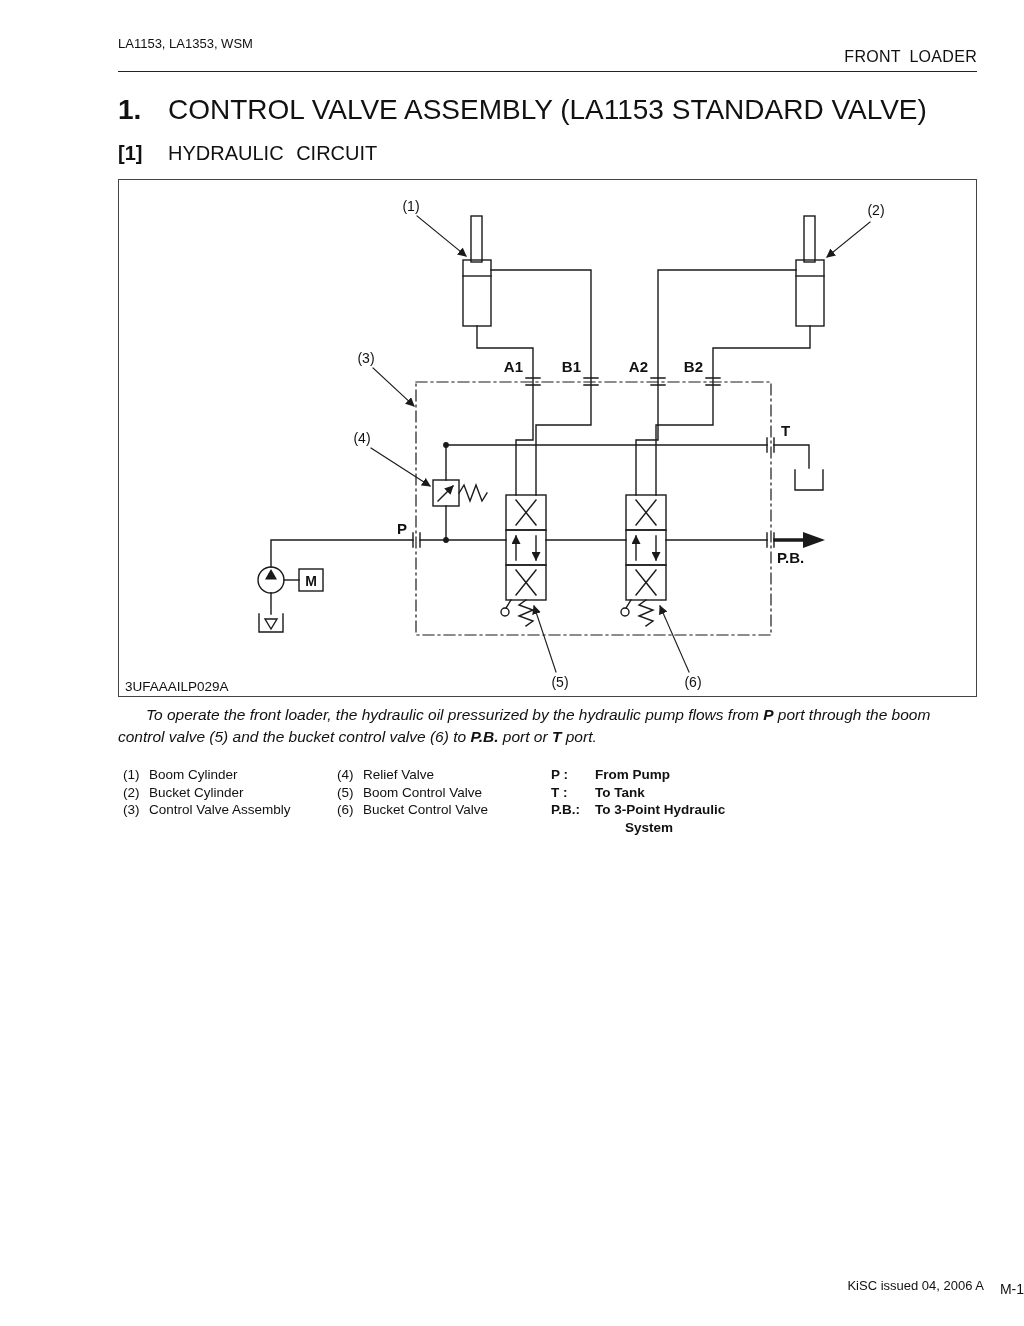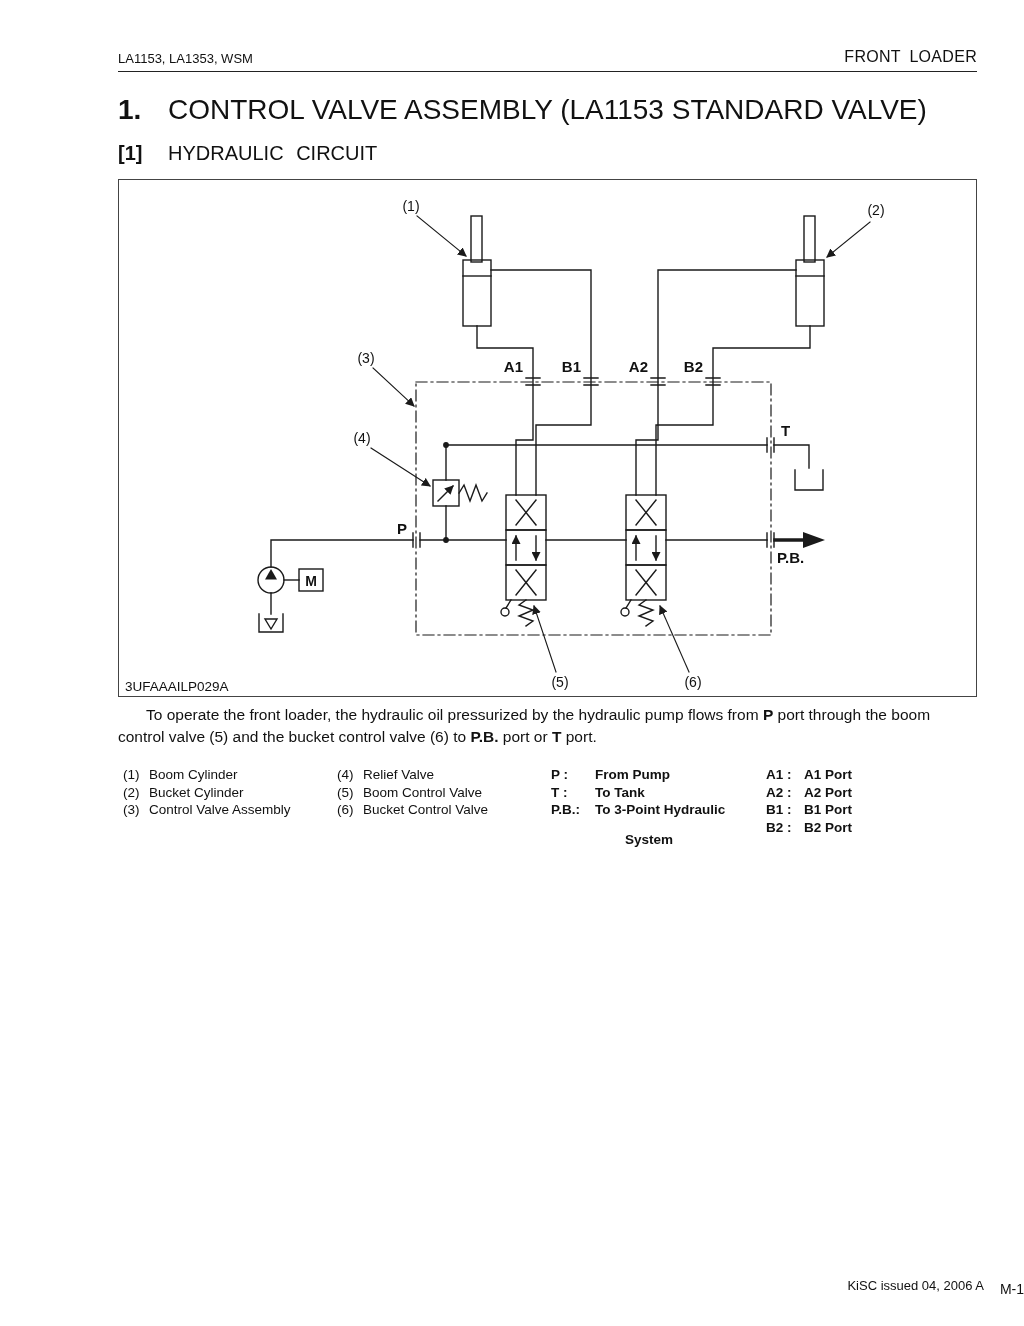--- a/index.html
+++ b/index.html
@@ -5,21 +5,21 @@
   * { margin:0; padding:0; box-sizing:border-box; }
   html,body { width:1024px; height:1326px; }
   body {
     background:#ffffff;
     color:#111;
     font-family:"Liberation Sans", sans-serif;
     position:relative;
     overflow:hidden;
   }
   .header {
-    display:flex; justify-content:space-between; align-items:flex-end;
+    display:flex; justify-content:space-between; 
     margin:36px 47px 0 118px;
     padding-bottom:5px;
     border-bottom:1.6px solid #222;
   }
   .header-left { font-size:13px; }
   .header-right { font-size:16px; word-spacing:4px; letter-spacing:.3px;margin-top:12px; }
 
   .title-row { display:flex; margin:20px 47px 0 118px; }
   .title-num { font-size:28px; font-weight:bold; width:50px; flex:none; line-height:1.3; }
   .title-text { font-size:28px; font-weight:normal; flex:1; text-align:justify; line-height:1.3; }
@@ -33,34 +33,35 @@
     width:859px; height:518px;
     border:1.5px solid #444;
     position:relative;
   }
   .figure svg { display:block; }
 
   .desc {
     margin:7px 47px 0 118px;
     font-size:15.5px; line-height:1.42;
     text-indent:28px;
+    font-style:italic;
   }
 
   .legend {
     display:grid;
     grid-template-columns:214px 214px 215px auto;
     margin:18px 40px 0 123px;
     font-size:13.5px; line-height:17.5px;
   }
   .lrow { display:flex; }
   .lnum { width:26px; flex:none; }
   .lkey { width:44px; flex:none; }
   .lkey4 { width:38px; flex:none; }
   .l34 .lrow { font-weight:bold; }
-  .sysrow .llabel { padding-left:30px;margin-top:12px; }
+  .sysrow .llabel { padding-left:30px; }
 
   .b { font-weight:bold; }
 
   .footer-note { position:absolute; top:1266px; right:40px; font-size:13px;margin-top:12px; }
   .page-num { position:absolute; top:1281px; left:0; width:100%; text-align:right; font-size:14px; }
 </style>
 </head>
 <body>
 
 <div class="header">
@@ -261,34 +262,16 @@
     <div class="lrow">
       <span class="lkey">P.B.:</span>
       <span class="llabel">To 3-Point Hydraulic</span>
     </div>
     <div class="lrow sysrow">
       <span class="lkey"></span>
       <span class="llabel">System</span>
     </div>
   </div>
 
-  <div class="lcol l34">
-    <div class="lrow">
-      <span class="lkey4">A1 :</span>
-      <span class="llabel">A1 Port</span>
-    </div>
-    <div class="lrow">
-      <span class="lkey4">A2 :</span>
-      <span class="llabel">A2 Port</span>
-    </div>
-    <div class="lrow">
-      <span class="lkey4">B1 :</span>
-      <span class="llabel">B1 Port</span>
-    </div>
-    <div class="lrow">
-      <span class="lkey4">B2 :</span>
-      <span class="llabel">B2 Port</span>
-    </div>
-  </div>
 </div>
 
 <div class="footer-note">KiSC issued 04, 2006 A</div>
 <div class="page-num">M-1</div>
 
 </body></html>

